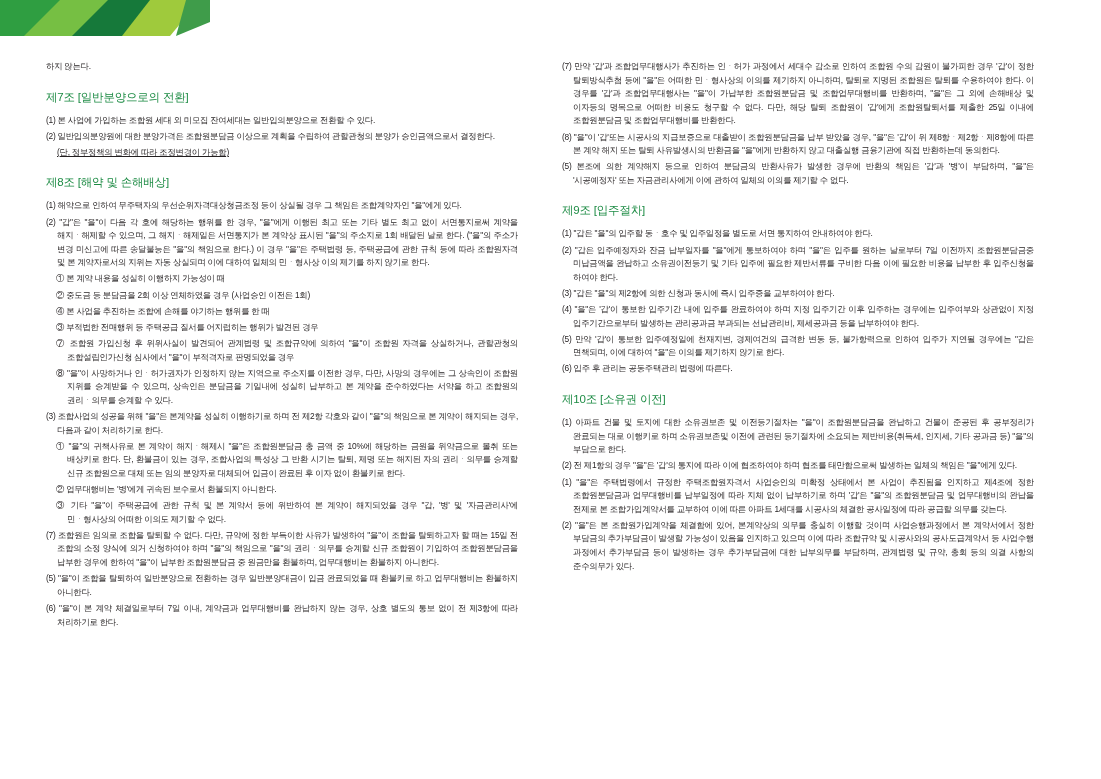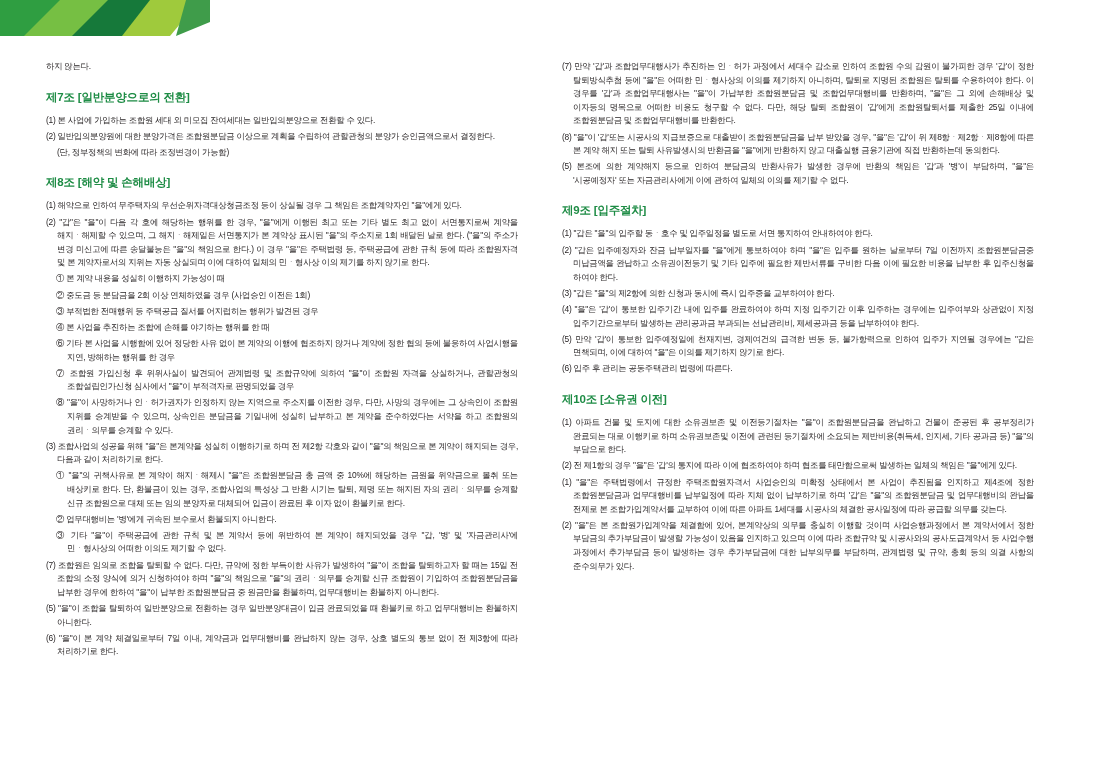--- a/index.html
+++ b/index.html
@@ -43,38 +43,38 @@
   }
   .col {
     width: 472px;
     flex: 0 0 472px;
   }
 
   
   .heading {
     color: #1e8c45;
     font-size: 11.5px;
-    font-weight: bold;
+    font-weight: normal;
     margin: 16px 0 9px 0;
     letter-spacing: -0.2px;
   }
   .heading:first-child { margin-top: 0; }
 
   .para {
     font-size: 8.4px;
     line-height: 1.62;
     margin: 0 0 2.5px 0;
     text-align: justify;
     letter-spacing: -0.25px;
     word-break: keep-all;
   }
   .para.lead { margin-bottom: 9px; }
   .para.indent1 { padding-left: 11px; text-indent: -11px; }
   .para.indent2 { padding-left: 21px; text-indent: -11px; }
-  .para.indent-plain { padding-left: 11px; text-indent: 0; }
+  .para.indent-plain { padding-left: 11px; text-indent: 0; text-decoration: underline; }
 </style>
 </head>
 <body>
 
 <div class="corner-deco">
   <svg width="210" height="36" viewBox="0 0 210 36" xmlns="http://www.w3.org/2000/svg">
     <polygon points="0,0 96,0 40,36 0,36" fill="#2f9e41"></polygon>
     <polygon points="60,0 150,0 104,36 24,36" fill="#76bf43"></polygon>
     <polygon points="108,0 168,0 130,36 72,36" fill="#16793a"></polygon>
     <polygon points="150,0 200,0 170,36 122,36" fill="#9fca3c"></polygon>
@@ -91,23 +91,22 @@
     <h2 class="heading">제7조 [일반분양으로의 전환]</h2>
     <p class="para indent1">(1) 본 사업에 가입하는 조합원 세대 외 미모집 잔여세대는 일반입의분양으로 전환할 수 있다.</p>
     <p class="para indent1">(2) 일반입의분양원에 대한 분양가격은 조합원분담금 이상으로 계획을 수립하여 관할관청의 분양가 승인금액으로서 결정한다.</p>
     <p class="para indent-plain">(단, 정부정책의 변화에 따라 조정변경이 가능함)</p>
 
     <h2 class="heading">제8조 [해약 및 손해배상]</h2>
     <p class="para indent1">(1) 해약으로 인하여 무주택자의 우선순위자격대상청금조정 등이 상실될 경우 그 책임은 조합계약자인 "을"에게 있다.</p>
     <p class="para indent1">(2) "갑"은 "을"이 다음 각 호에 해당하는 행위를 한 경우, "을"에게 이행된 최고 또는 기타 별도 최고 없이 서면통지로써 계약을 해지ㆍ해제할 수 있으며, 그 해지ㆍ해제일은 서면통지가 본 계약상 표시된 "을"의 주소지로 1회 배달된 날로 한다. ("을"의 주소가 변경 미신고에 따른 송달불능은 "을"의 책임으로 한다.) 이 경우 "을"은 주택법령 등, 주택공급에 관한 규칙 등에 따라 조합원자격 및 본 계약자로서의 지위는 자동 상실되며 이에 대하여 일체의 민ㆍ형사상 이의 제기를 하지 않기로 한다.</p>
     <p class="para indent2">① 본 계약 내용을 성실히 이행하지 가능성이 때</p>
     <p class="para indent2">② 중도금 등 분담금을 2회 이상 연체하였을 경우 (사업승인 이전은 1회)</p>
+    <p class="para indent2">④ 본 사업을 추진하는 조합에 손해를 야기하는 행위를 한 때</p>
     <p class="para indent2">③ 부적법한 전매행위 등 주택공급 질서를 어지럽히는 행위가 발견된 경우</p>
-    <p class="para indent2">④ 본 사업을 추진하는 조합에 손해를 야기하는 행위를 한 때</p>
-    <p class="para indent2">⑥ 기타 본 사업을 시행함에 있어 정당한 사유 없이 본 계약의 이행에 협조하지 않거나 계약에 정한 협의 등에 불응하여 사업시행을 지연, 방해하는 행위를 한 경우</p>
     <p class="para indent2">⑦ 조합원 가입신청 후 위위사실이 발견되어 관계법령 및 조합규약에 의하여 "을"이 조합원 자격을 상실하거나, 관할관청의 조합설립인가신청 심사에서 "을"이 부적격자로 판명되었을 경우</p>
     <p class="para indent2">⑧ "을"이 사망하거나 인ㆍ허가권자가 인정하지 않는 지역으로 주소지를 이전한 경우, 다만, 사망의 경우에는 그 상속인이 조합원 지위를 승계받을 수 있으며, 상속인은 분담금을 기일내에 성실히 납부하고 본 계약을 준수하였다는 서약을 하고 조합원의 권리ㆍ의무를 승계할 수 있다.</p>
     <p class="para indent1">(3) 조합사업의 성공을 위해 "을"은 본계약을 성실히 이행하기로 하며 전 제2항 각호와 같이 "을"의 책임으로 본 계약이 해지되는 경우, 다음과 같이 처리하기로 한다.</p>
     <p class="para indent2">① "을"의 귀책사유로 본 계약이 해지ㆍ해제시 "을"은 조합원분담금 총 금액 중 10%에 해당하는 금원을 위약금으로 몰취 또는 배상키로 한다. 단, 환불금이 있는 경우, 조합사업의 특성상 그 반환 시기는 탈퇴, 제명 또는 해지된 자의 권리ㆍ의무를 승계할 신규 조합원으로 대체 또는 임의 분양자로 대체되어 입금이 완료된 후 이자 없이 환불키로 한다.</p>
     <p class="para indent2">② 업무대행비는 '병'에게 귀속된 보수로서 환불되지 아니한다.</p>
     <p class="para indent2">③ 기타 "을"이 주택공급에 관한 규칙 및 본 계약서 등에 위반하여 본 계약이 해지되었을 경우 "갑, '병' 및 '자금관리사'에 민ㆍ형사상의 어떠한 이의도 제기할 수 없다.</p>
     <p class="para indent1">(7) 조합원은 임의로 조합을 탈퇴할 수 없다. 다만, 규약에 정한 부득이한 사유가 발생하여 "을"이 조합을 탈퇴하고자 할 때는 15일 전 조합의 소정 양식에 의거 신청하여야 하며 "을"의 책임으로 "을"의 권리ㆍ의무를 승계할 신규 조합원이 기입하여 조합원분담금을 납부한 경우에 한하여 "을"이 납부한 조합원분담금 중 원금만을 환불하며, 업무대행비는 환불하지 아니한다.</p>
     <p class="para indent1">(5) "을"이 조합을 탈퇴하여 일반분양으로 전환하는 경우 일반분양대금이 입금 완료되었을 때 환불키로 하고 업무대행비는 환불하지 아니한다.</p>
     <p class="para indent1">(6) "을"이 본 계약 체결일로부터 7일 이내, 계약금과 업무대행비를 완납하지 않는 경우, 상호 별도의 통보 없이 전 제3항에 따라 처리하기로 한다.</p>
   </div>

